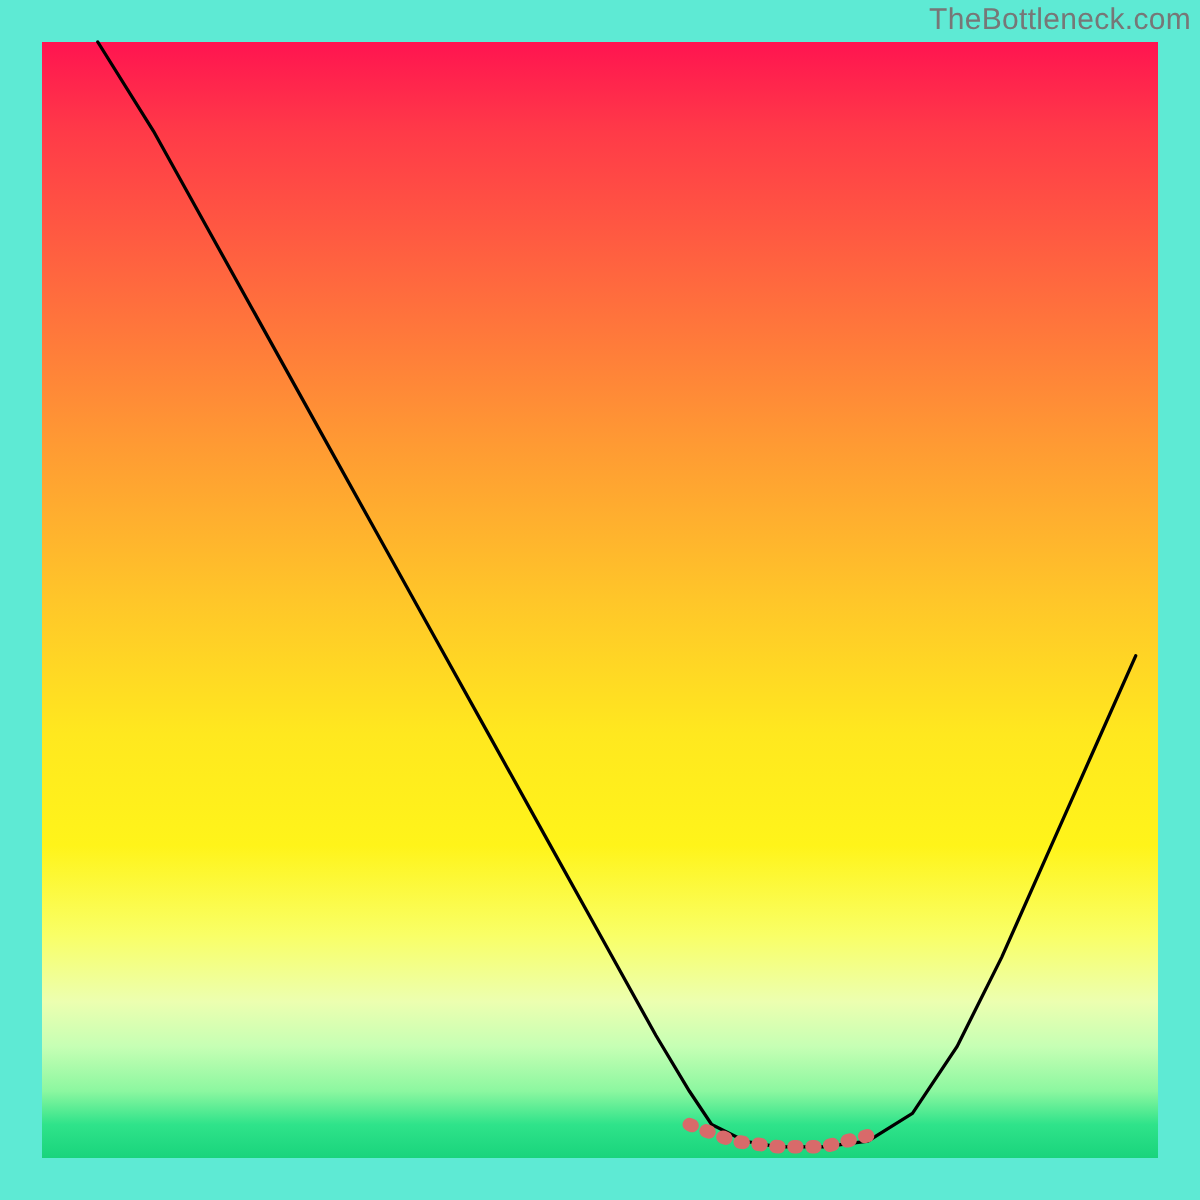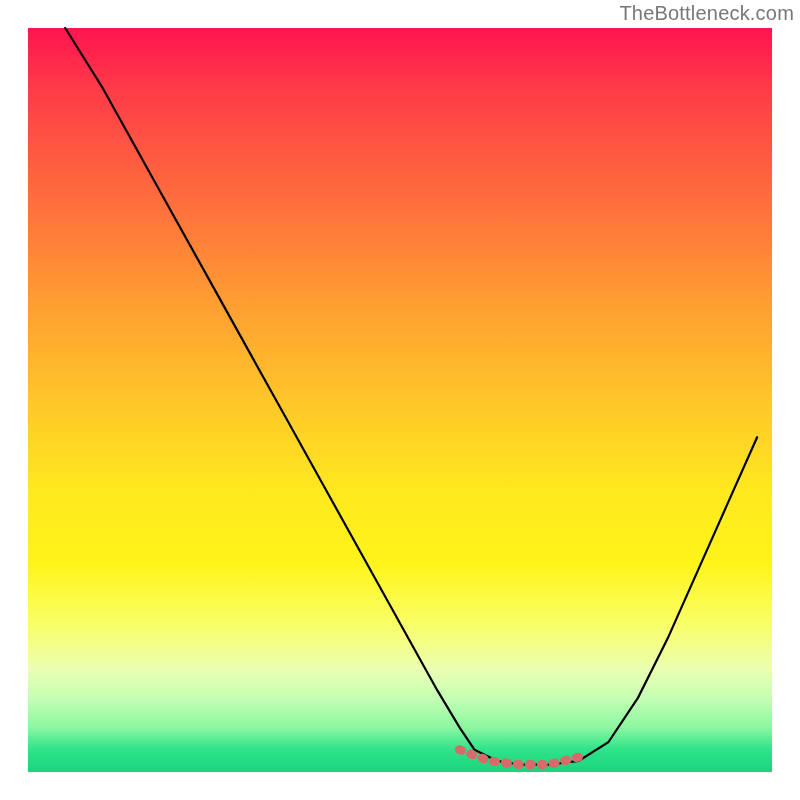--- a/index.html
+++ b/index.html
@@ -8,21 +8,21 @@
     width: 800px;
     height: 800px;
     background: #000;
     overflow: hidden;
     font-family: Arial, Helvetica, sans-serif;
   }
   .frame {
     position: relative;
     width: 800px;
     height: 800px;
-    background: #ffffff;
+    background: #5eead4;
   }
   .plot-area {
     position: absolute;
     left: 28px;
     top: 28px;
     width: 744px;
     height: 744px;
     
     background: linear-gradient(
       to bottom,

